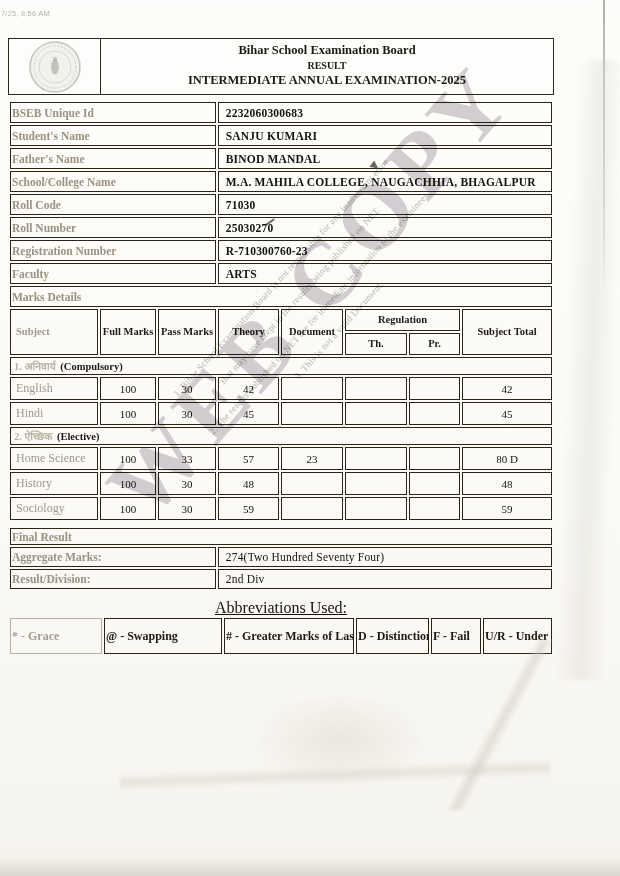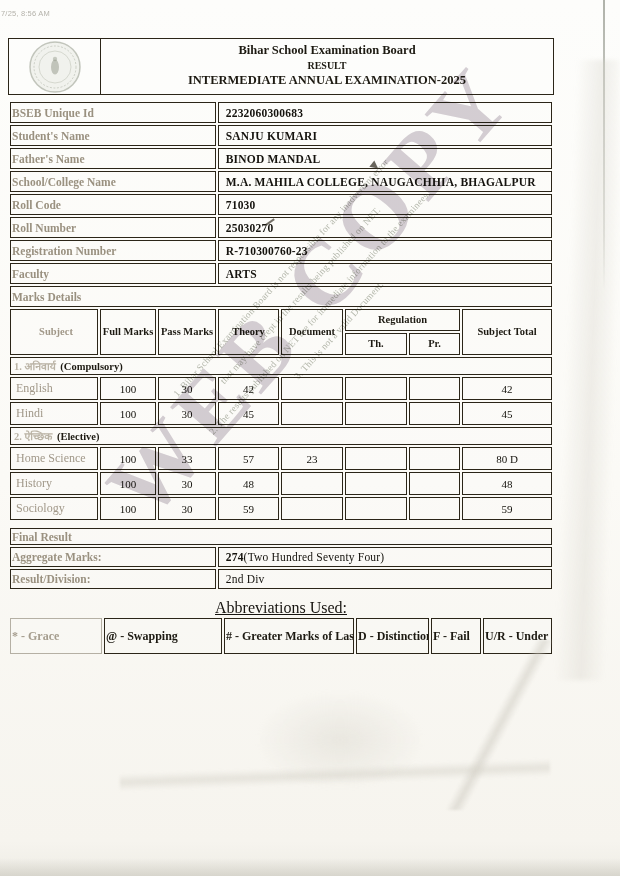--- a/index.html
+++ b/index.html
@@ -33,21 +33,21 @@
   .sec .en{font-weight:700;color:#1d1a12;margin-left:2px;margin-top:24px;}
   .num{color:#14120c;}
   .hdr2{height:18px;}
   .drow td{height:19px;}
   
   .final-table{left:8px;top:526px;}
   .final-table td{font-size:11.5px;vertical-align:middle;}
   .final-table .r1 td{height:13px;}
   .final-table .r2 td,.final-table .r3 td{height:16px;}
   .agg-words{margin-left:0;font-weight:400;color:#14120c;}
-  .agg-num{font-weight:700;color:#14120c;}
+  .agg-num{font-weight:400;color:#14120c;}
   
   .abbr-heading{left:8px;top:599px;width:546px;text-align:center;font-size:16px;font-weight:400;text-decoration:underline;color:#171410;}
   .abbr-table{left:8px;top:616px;}
   .abbr-table td{height:32px;font-size:12px;font-weight:700;vertical-align:middle;white-space:normal;line-height:1.2;color:#1d1a12;margin-top:20px;}
   .abbr-table td.faded-cell{border-color:rgba(125,117,98,0.55);color:#a59d8e;}
   
   .watermark{left:-30px;top:238px;width:680px;text-align:center;font-weight:700;font-size:92px;letter-spacing:8px;
     color:rgba(148,132,150,0.38);transform:rotate(-49deg);pointer-events:none;mix-blend-mode:multiply;}
   .disclaimer{left:-40px;top:252px;width:700px;transform:rotate(-48deg);text-align:center;font-size:9.5px;line-height:26px;
     color:rgba(118,126,106,0.55);letter-spacing:.2px;pointer-events:none;mix-blend-mode:multiply;}
@@ -136,21 +136,21 @@
         <col style="width:56px">
         <col style="width:58px">
         <col style="width:61px">
       <col style="width:62px">
         <col style="width:62px">
         <col style="width:51px">
         <col style="width:90px">
     </colgroup>
     <tbody>
         <tr>
-      <th rowspan="2" style="text-align:center;padding-left:5px;color:#a19889;">Subject</th>
+      <th rowspan="2" style="text-align:left;padding-left:5px;color:#a19889;">Subject</th>
       <th rowspan="2">Full Marks</th>
       <th rowspan="2">Pass Marks</th>
       <th rowspan="2">Theory</th>
       <th rowspan="2">Document</th>
       <th colspan="2" class="hdr2">Regulation</th>
       <th rowspan="2">Subject Total</th>
     </tr>
     <tr>
       <th class="hdr2">Th.</th>
       <th class="hdr2">Pr.</th>

